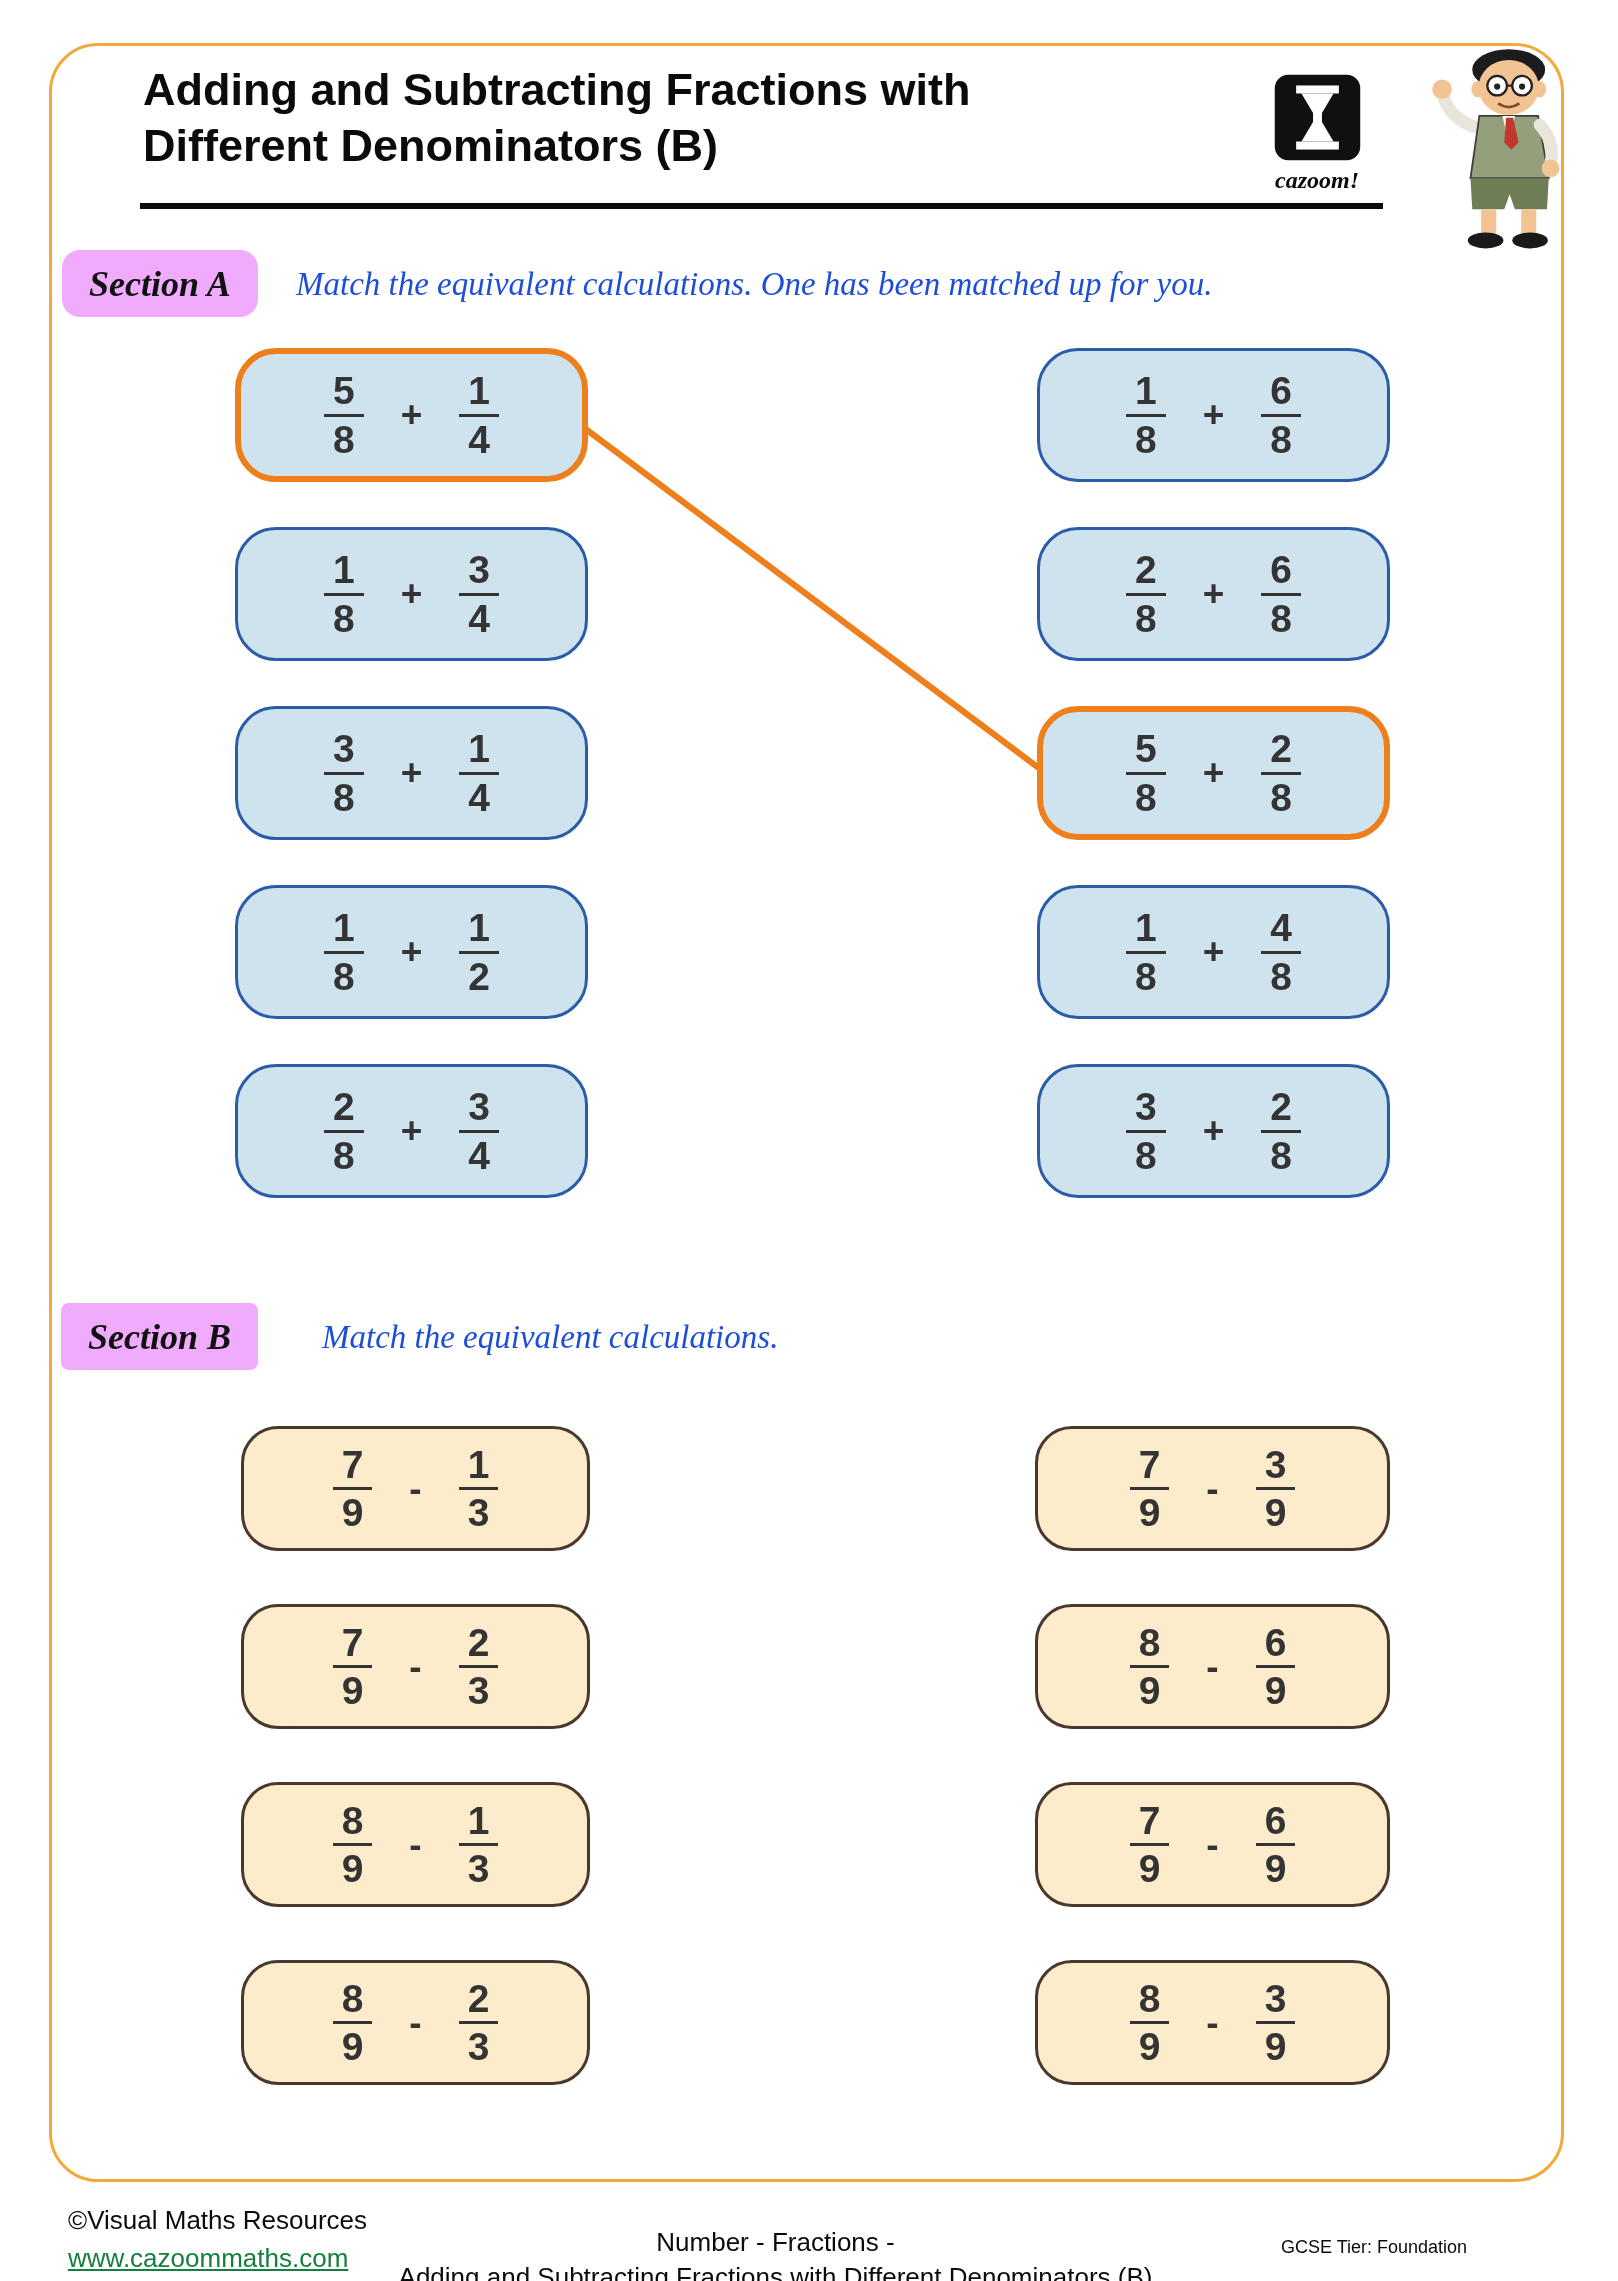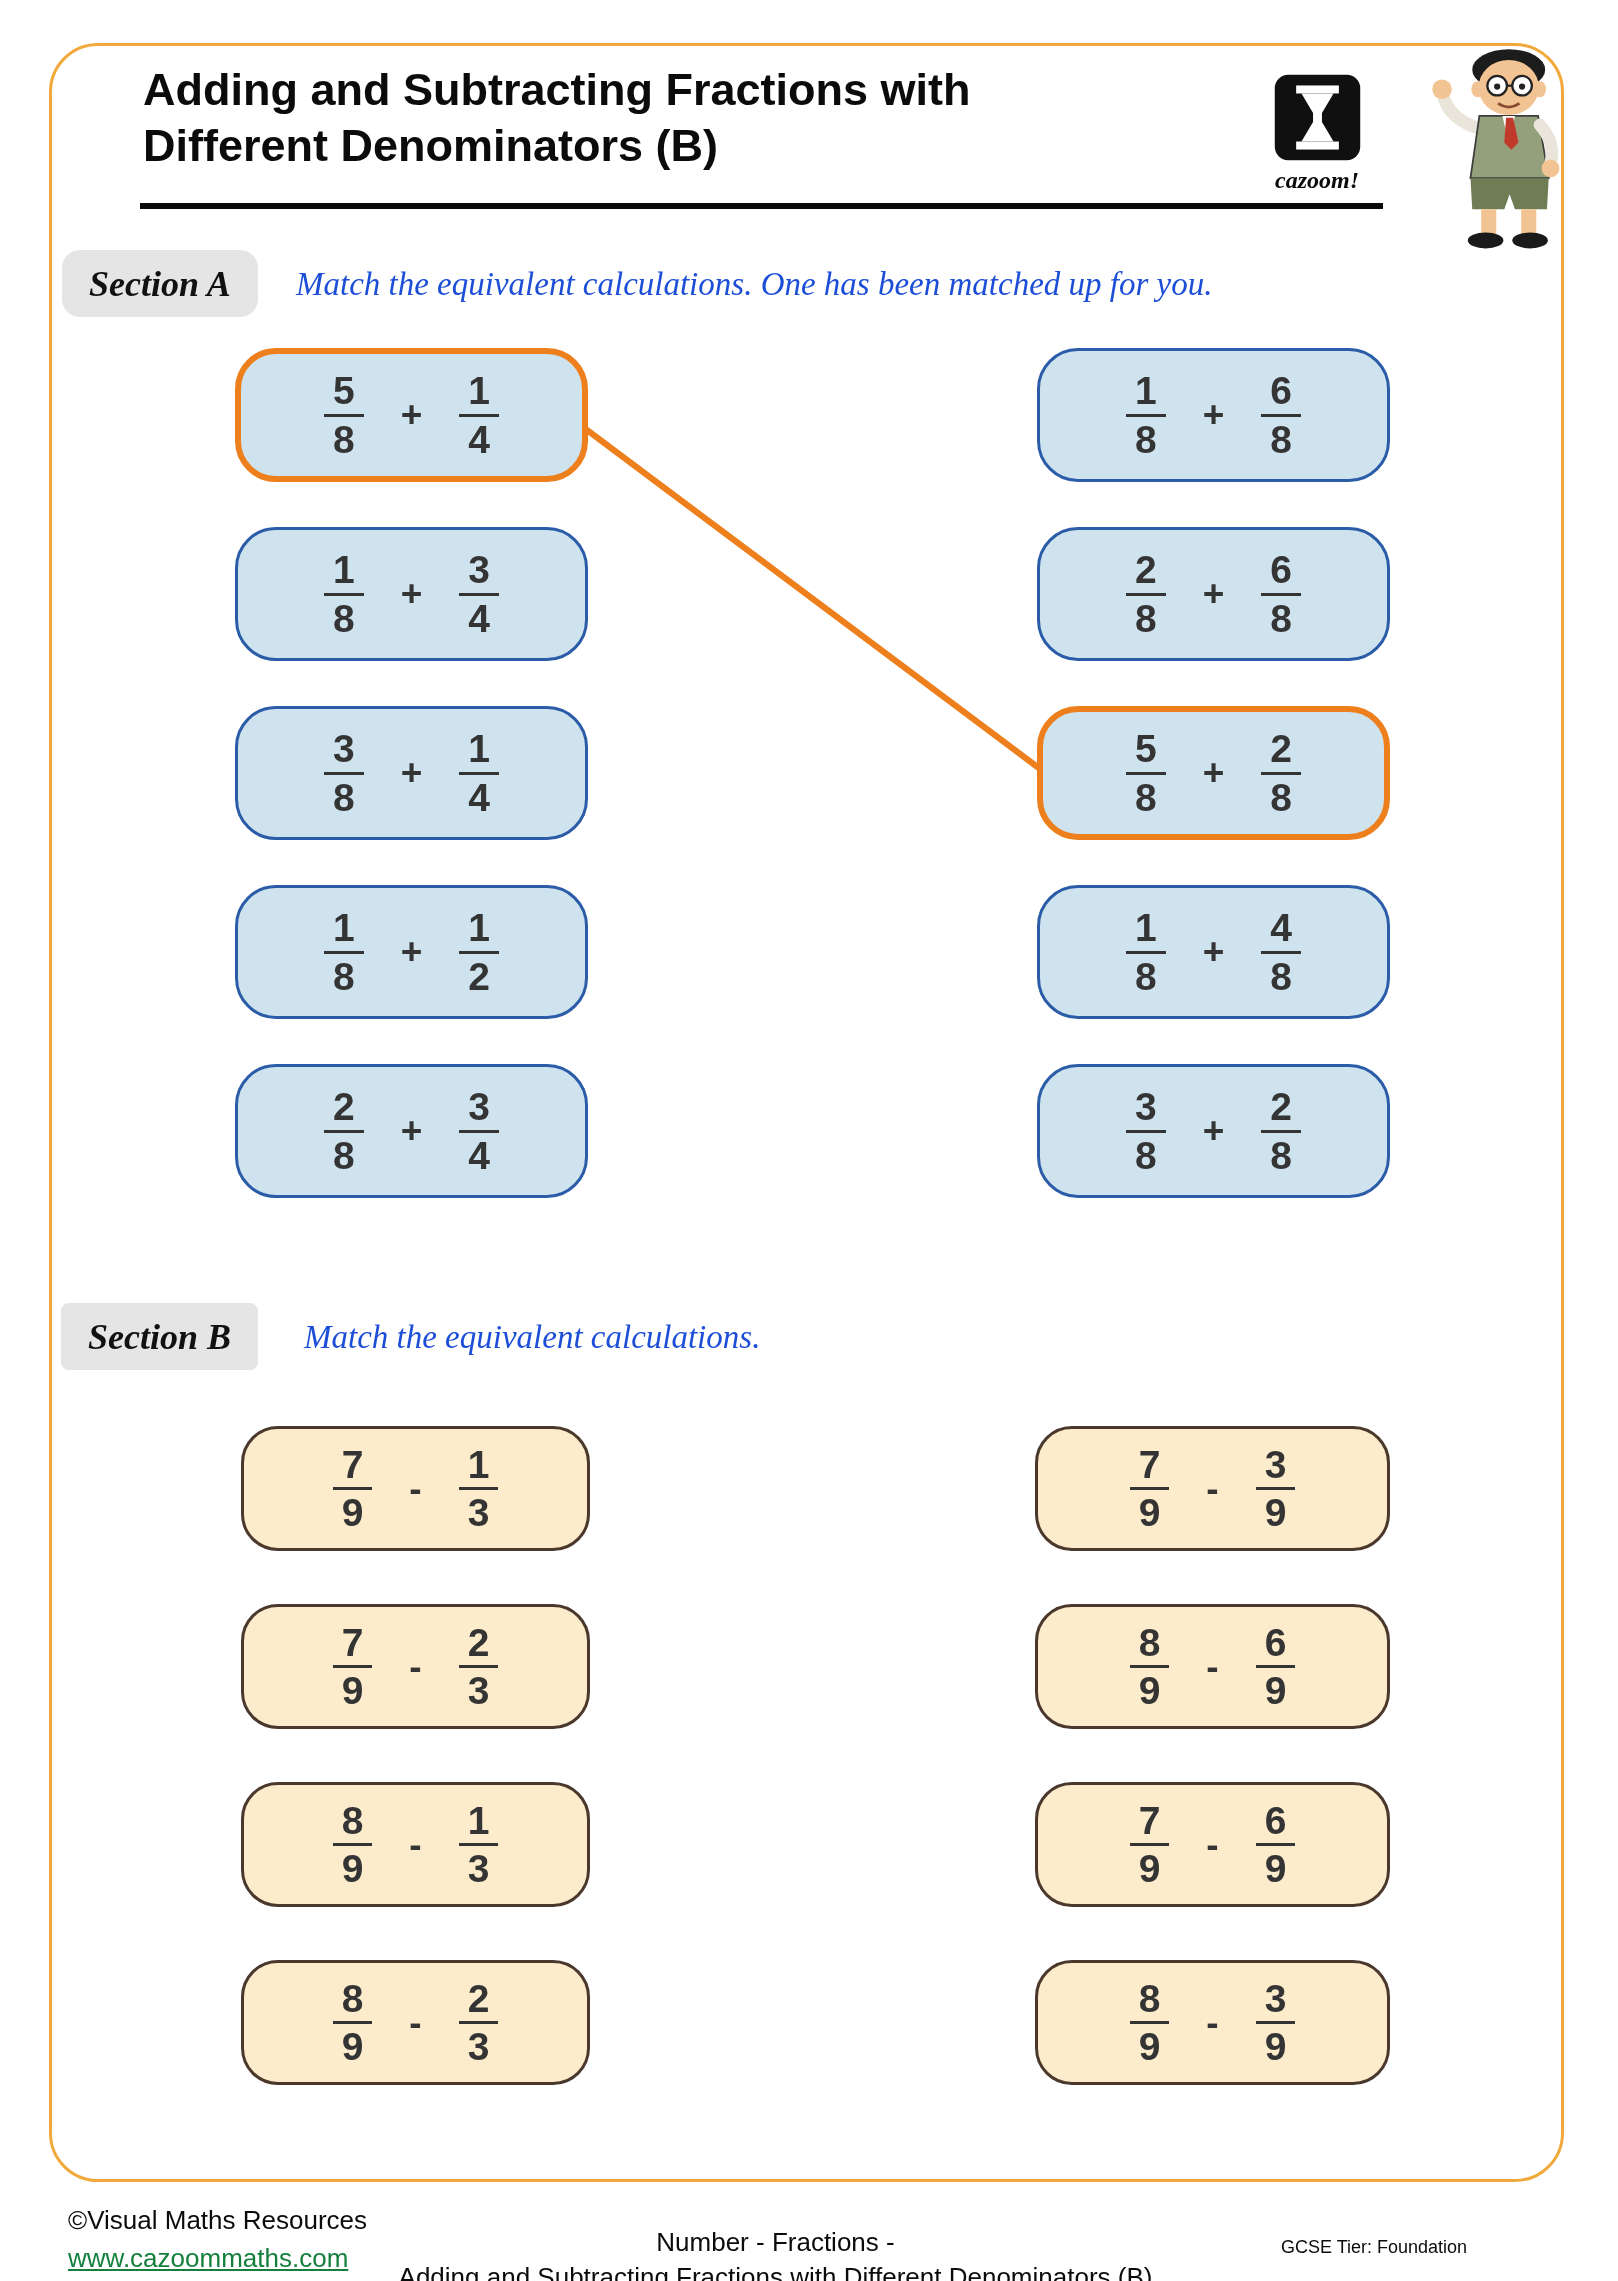--- a/index.html
+++ b/index.html
@@ -47,40 +47,40 @@
     font-style: italic;
     font-weight: bold;
     font-size: 24px;
     color: #0b0b0b;
     margin-top: 1.8px;
   }
   .boy-wrap { position: absolute; left: 1415px; top: 43px; }
   
   .section-label {
     position: absolute;
-    background: #e5e5e5;
+    background: #f0abfc;
     border-radius: 18px;
     padding: 12.5px 27px;
     font-family: "Liberation Serif", serif;
     font-style: italic;
     font-weight: bold;
     font-size: 36px;
     color: #111;
   }
   #label-a { left: 62px; top: 250px; }
   #label-b { left: 61px; top: 1303px; border-radius: 8px; }
   .instruction {
     position: absolute;
     font-family: "Liberation Serif", serif;
     font-style: italic;
     font-size: 33px;
     color: #1d4ed8;
   }
   #instr-a { left: 296px; top: 266px; }
-  #instr-b { left: 304px; top: 1319px; text-align: center; }
+  #instr-b { left: 322px; top: 1319px; text-align: center; }
   
   .vcol { position: absolute; display: flex; flex-direction: column; }
   #a-left  { left: 235px;  top: 348px;  width: 353px; gap: 45px; }
   #a-right { left: 1037px; top: 348px;  width: 353px; gap: 45px; }
   #b-left  { left: 241px;  top: 1426px; width: 349px; gap: 53px; }
   #b-right { left: 1035px; top: 1426px; width: 355px; gap: 53px; }
   .frac-card {
     display: flex;
     align-items: center;
     justify-content: center;

